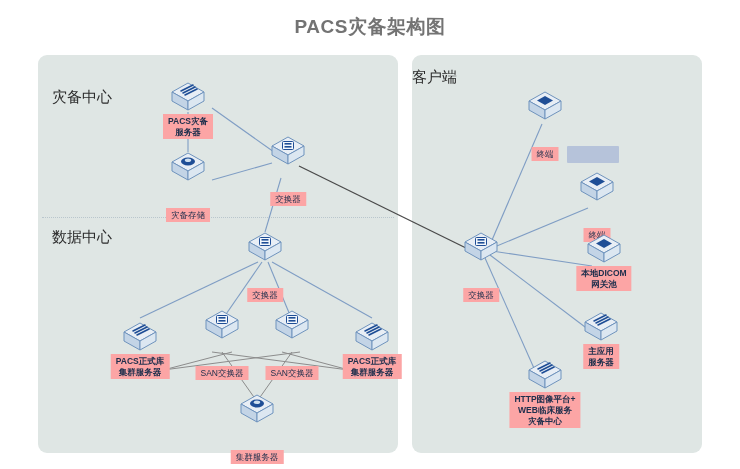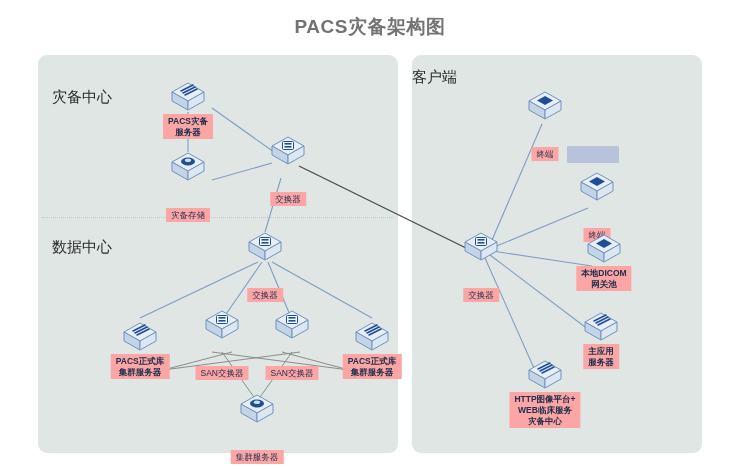--- a/index.html
+++ b/index.html
@@ -103,21 +103,21 @@
 <div id="stage">
 
   <div id="title">PACS灾备架构图</div>
 
   <div class="panel" style="left:38px; top:55px; width:360px; height:398px;"></div>
   <div class="panel" style="left:412px; top:55px; width:290px; height:398px;"></div>
 
   <div class="panel-divider" style="left:42px; top:217px; width:352px;"></div>
 
   <div class="panel-title" style="left:52px; top:64px;margin-top:24px;">灾备中心</div>
-  <div class="panel-title" style="left:52px; top:238px;text-align:right;">数据中心</div>
+  <div class="panel-title" style="left:52px; top:228px;text-align:right;">数据中心</div>
   <div class="panel-title" style="left:412px; top:68px;">客户端</div>
 
   <svg id="links" viewBox="0 0 740 469" preserveAspectRatio="none">
     <g fill="none" stroke="#7f9dc4" stroke-width="1.1">
 
       <line x1="188" y1="112" x2="188" y2="152"></line>
       <line x1="212" y1="108" x2="274" y2="152"></line>
       <line x1="212" y1="180" x2="272" y2="163"></line>
 
       <line x1="281" y1="178" x2="265" y2="232"></line>

